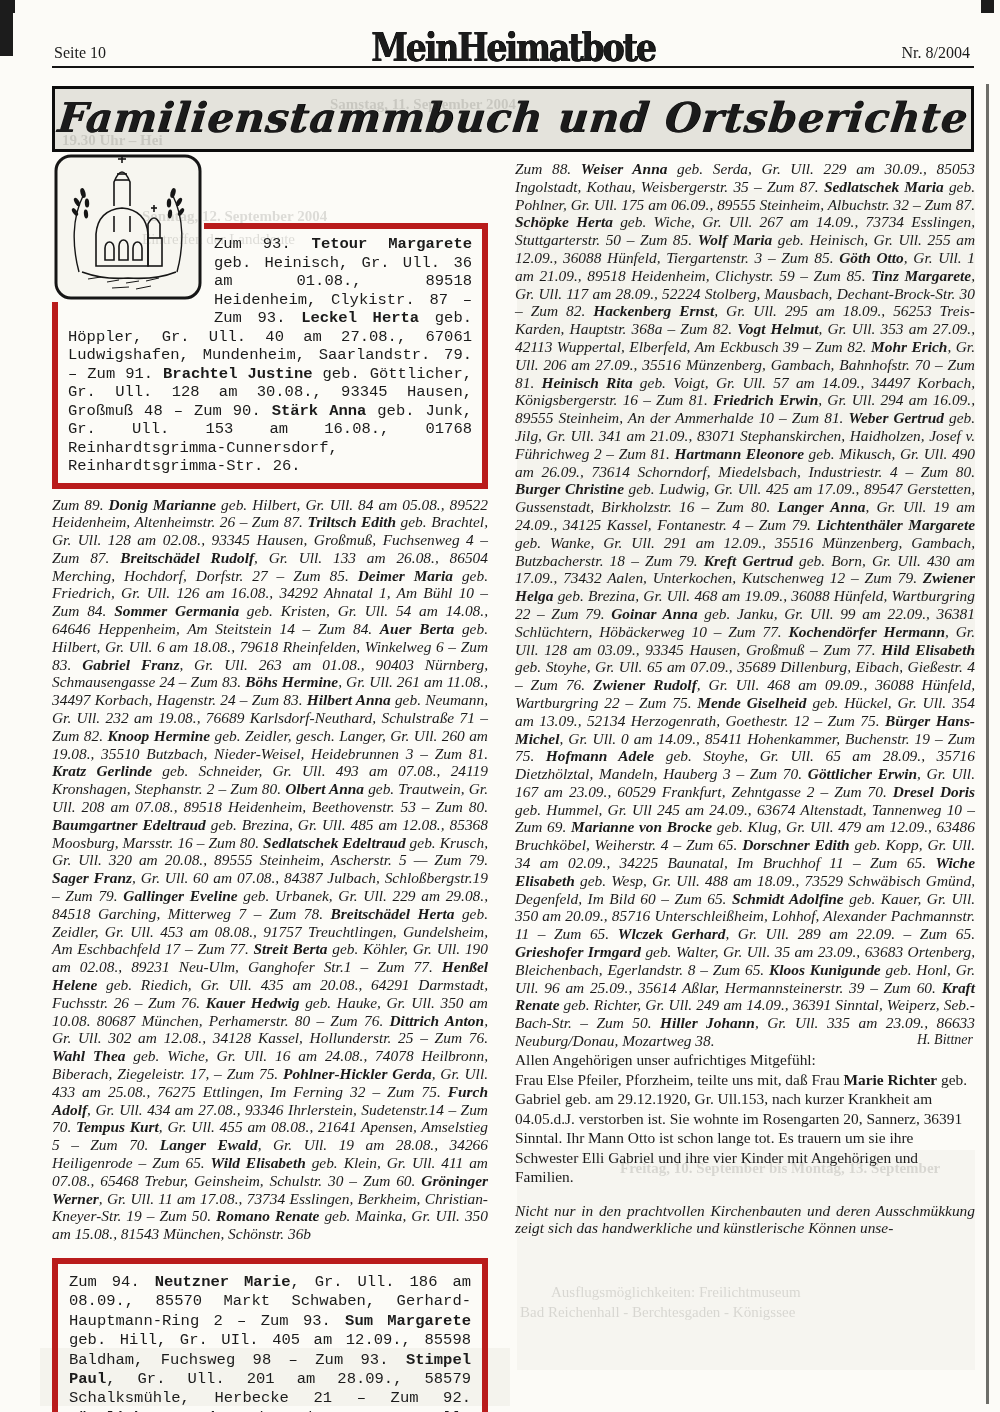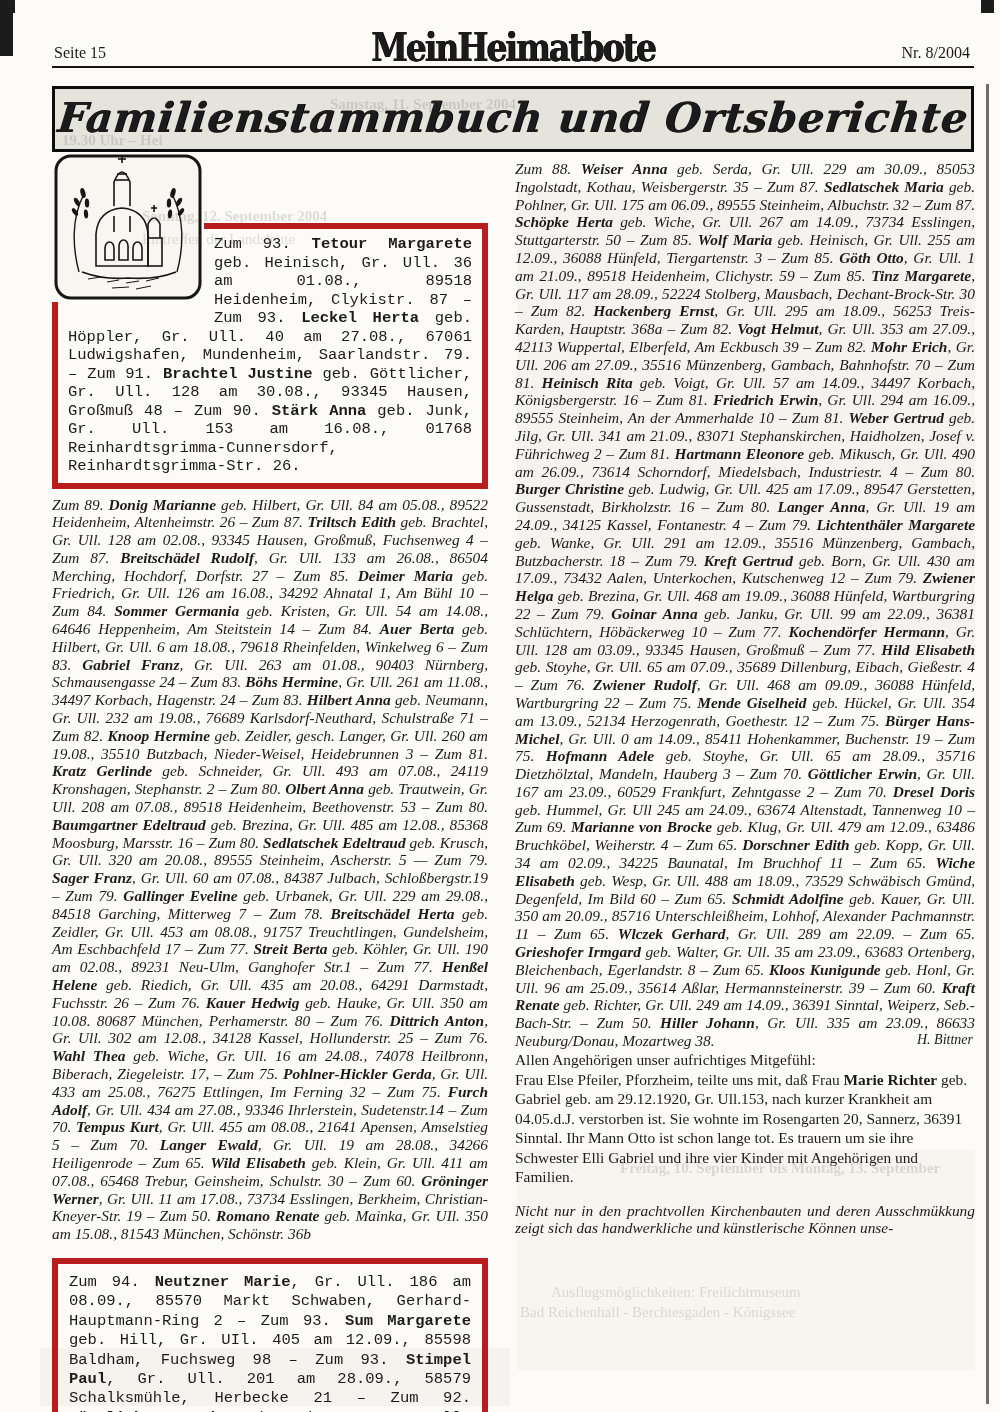--- a/index.html
+++ b/index.html
@@ -75,21 +75,21 @@
 
   <div class="ghost g1">Samstag, 11. September 2004</div>
   <div class="ghost g2">Sonntag, 12. September 2004</div>
   <div class="ghost g3">Eintreffen der Landsleute</div>
   <div class="ghost g4">19.30 Uhr – Hei</div>
   <div class="ghost g5">Ausflugsmöglichkeiten: Freilichtmuseum</div>
   <div class="ghost g6">Bad Reichenhall - Berchtesgaden - Königssee</div>
   <div class="ghost g7">Freitag, 10. September bis Montag, 13. September</div>
 
   <div class="hdr">
-    <span class="pageno">Seite 15</span>
+    <span class="pageno">Seite 10</span>
     <div class="masthead">MeinHeimatbote</div>
     <span class="issue">Nr. 8/2004</span>
   </div>
   <div class="rule"></div>
 
   <div class="banner">
     <div class="banner-title">Familienstammbuch und Ortsberichte</div>
   </div>
 
   <div class="cols">

